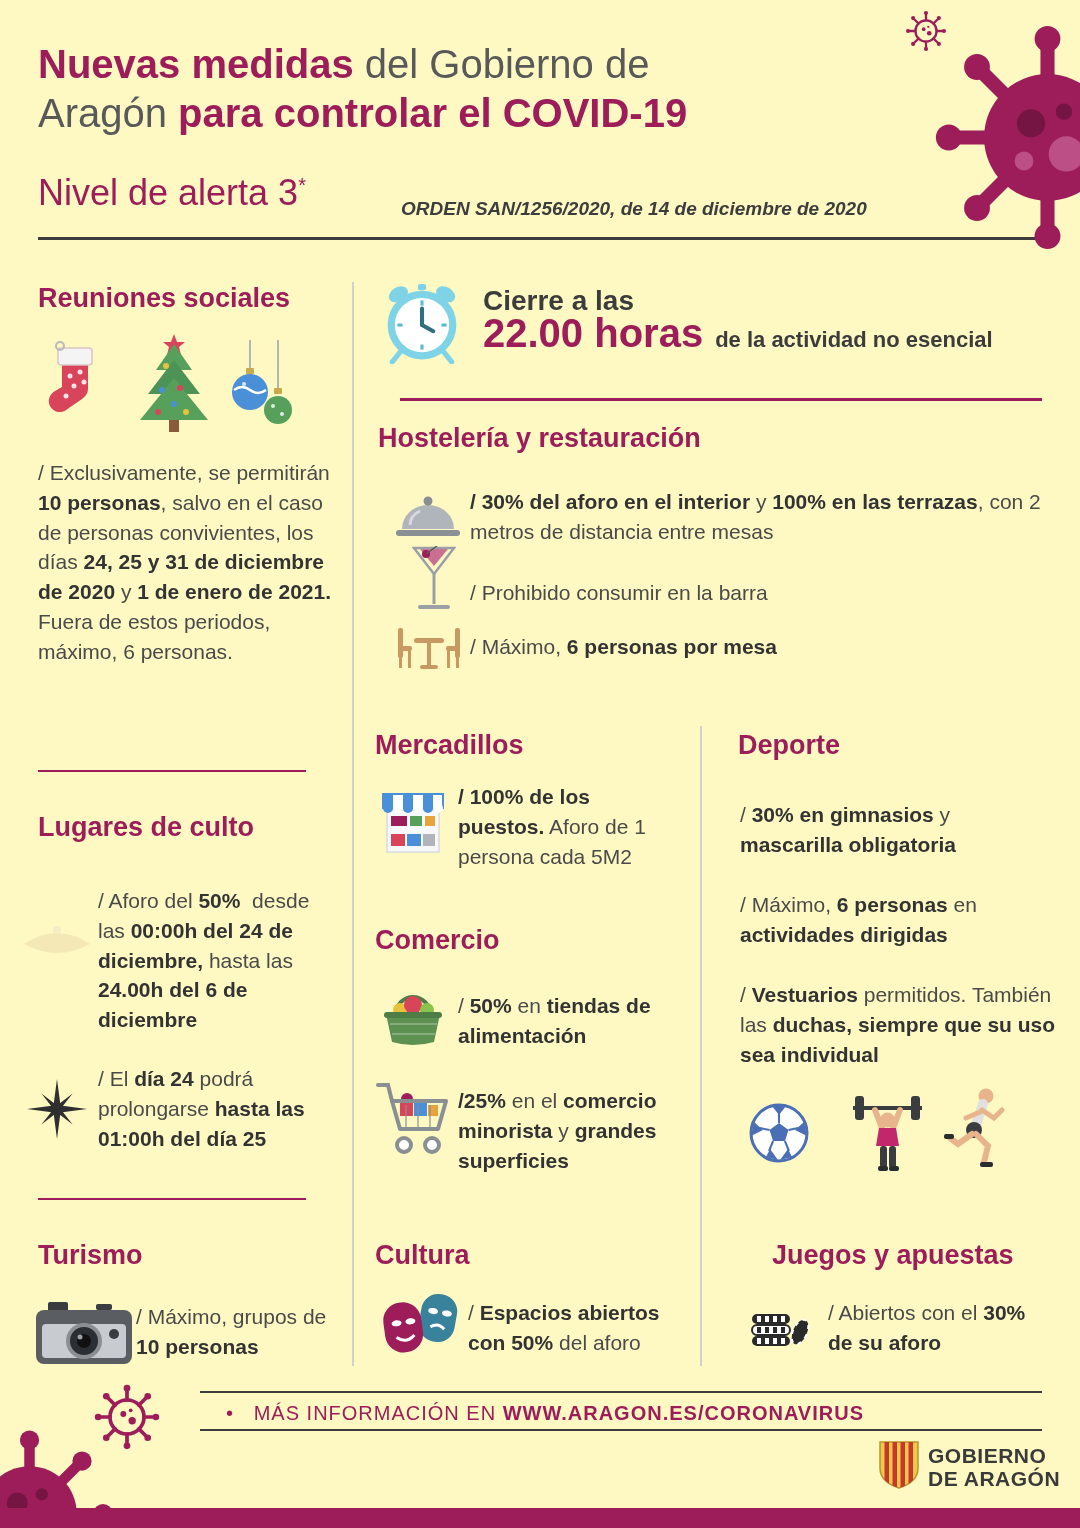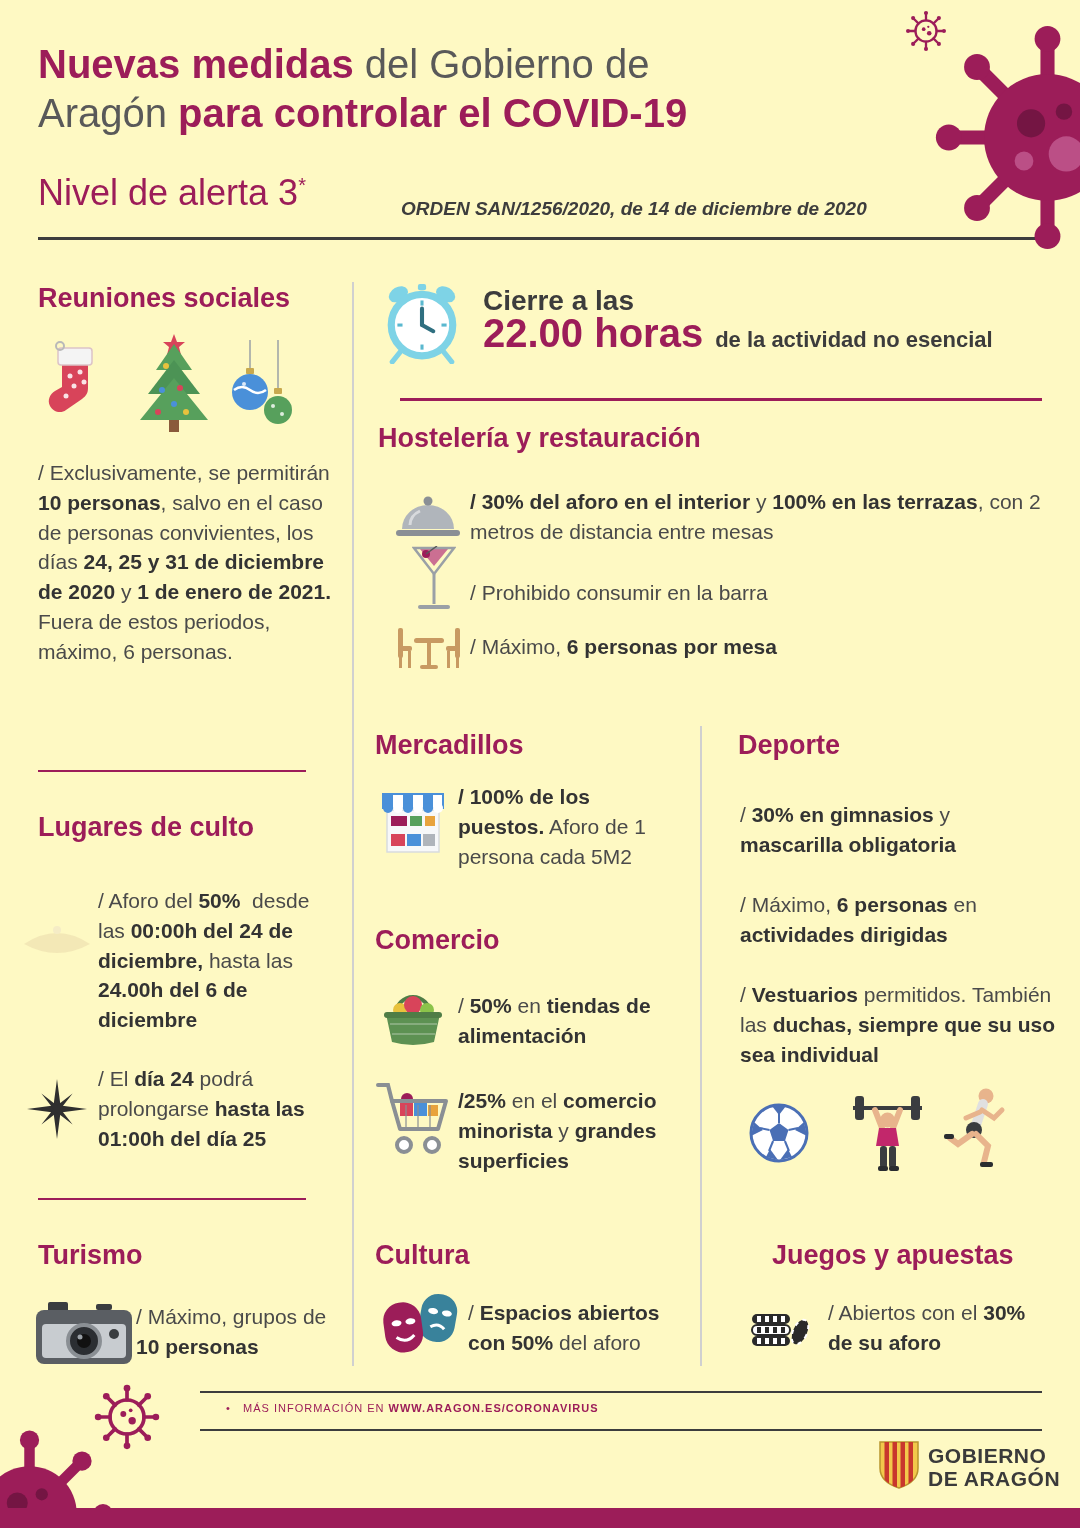--- a/index.html
+++ b/index.html
@@ -20,21 +20,21 @@
   .b{font-weight:700;color:#333333;}
   .a{color:var(--accent);}
   [data-bind-rich]{white-space:pre-wrap;}
   .rule-dark{background:#3d3d3d;}
   .rule-accent{background:var(--accent);}
   .vline{background:#d0d0d0;}
   .cierre-prefix{font-size:28px;font-weight:700;color:#3c3c3c;}
   .cierre-row{display:flex;align-items:baseline;gap:12px;text-align:right;}
   .cierre-time{font-size:40px;font-weight:700;color:var(--accent);}
   .cierre-suffix{font-size:22px;font-weight:700;color:#3c3c3c;}
-  .footer-info{font-size:11px;letter-spacing:1px;color:var(--accent);}
+  .footer-info{font-size:20px;letter-spacing:1px;color:var(--accent);}
   .footer-info .b{color:var(--accent);}
   .gob-text{font-size:21px;font-weight:700;line-height:1.1;letter-spacing:.5px;color:#3a3a3a;}
   .bottom-bar{background:var(--accent);}
 </style>
 </head>
 <body>
 
 <svg width="0" height="0" style="position:absolute" aria-hidden="true">
   <defs>
     <symbol id="virus-f" viewBox="0 0 100 100">

